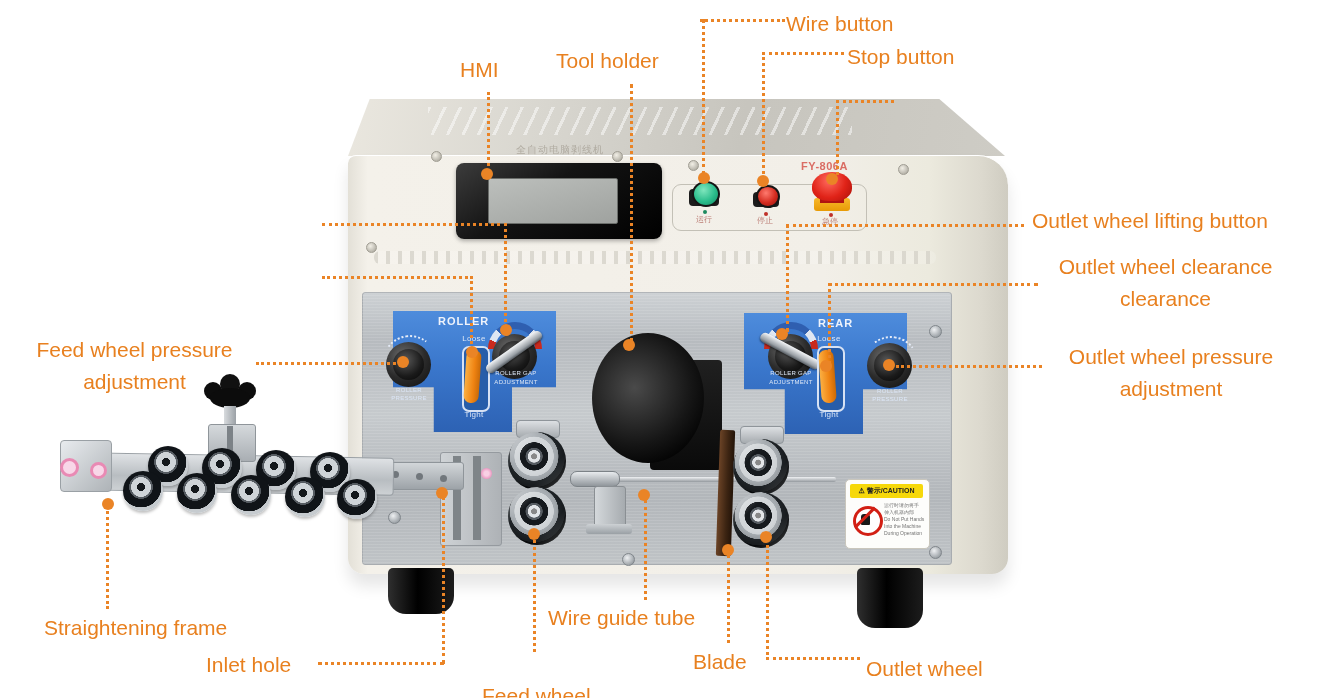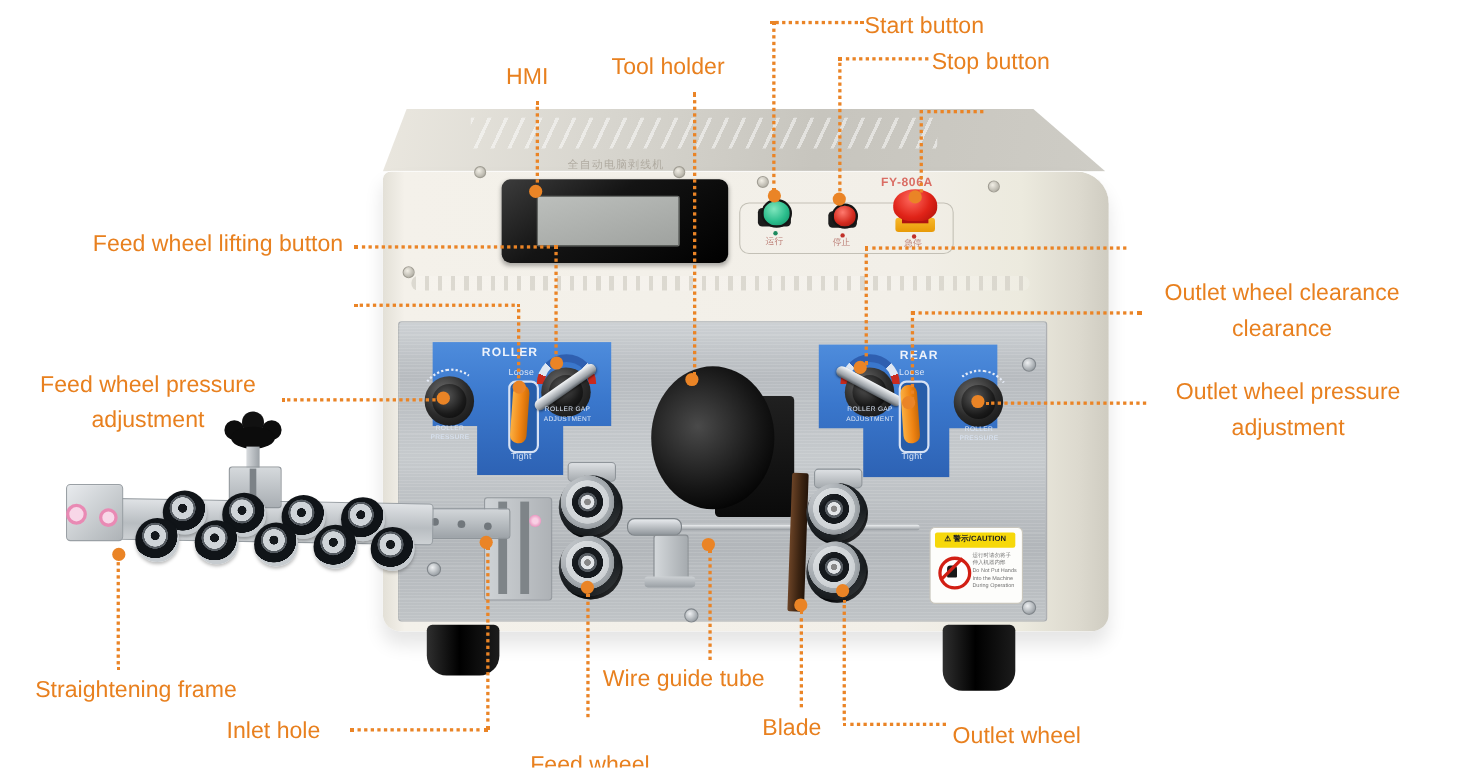--- a/index.html
+++ b/index.html
@@ -281,28 +281,28 @@
   <div class="vl" style="left:644px;top:500px;height:100px;"></div>
   <div class="dot" style="left:638px;top:489px;"></div>
 
   <div class="vl" style="left:727px;top:555px;height:88px;"></div>
   <div class="dot" style="left:722px;top:544px;"></div>
 
   <div class="vl" style="left:766px;top:545px;height:115px;"></div>
   <div class="hl" style="left:766px;top:657px;width:94px;"></div>
   <div class="dot" style="left:760px;top:531px;"></div>
 
-  <div class="lbl" style="left:786px;top:8px;">Start button</div>
+  <div class="lbl" style="left:786px;top:8px;">Wire button</div>
   <div class="lbl" style="left:847px;top:41px;">Stop button</div>
   <div class="lbl" style="left:460px;top:54px;">HMI</div>
   <div class="lbl" style="left:556px;top:45px;">Tool holder</div>
-  <div class="lbl right" style="left:35px;top:206px;width:277px;">Feed wheel lifting button</div>
   <div class="lbl wrap" style="left:12px;top:334px;width:245px;">Feed wheel pressure adjustment</div>
+  <div class="lbl" style="left:1032px;top:205px;">Outlet wheel lifting button</div>
   <div class="lbl wrap" style="left:1038px;top:251px;width:255px;">Outlet wheel clearance clearance</div>
   <div class="lbl wrap" style="left:1046px;top:341px;width:250px;">Outlet wheel pressure adjustment</div>
-  <div class="lbl" style="left:32px;top:612px;">Straightening frame</div>
+  <div class="lbl" style="left:44px;top:612px;">Straightening frame</div>
   <div class="lbl" style="left:206px;top:649px;">Inlet hole</div>
   <div class="lbl" style="left:482px;top:656px;margin-top:24px;">Feed wheel</div>
   <div class="lbl" style="left:548px;top:602px;text-align:right;">Wire guide tube</div>
   <div class="lbl" style="left:693px;top:646px;">Blade</div>
   <div class="lbl" style="left:866px;top:653px;">Outlet wheel</div>
 
 </div>
 
 </body></html>

